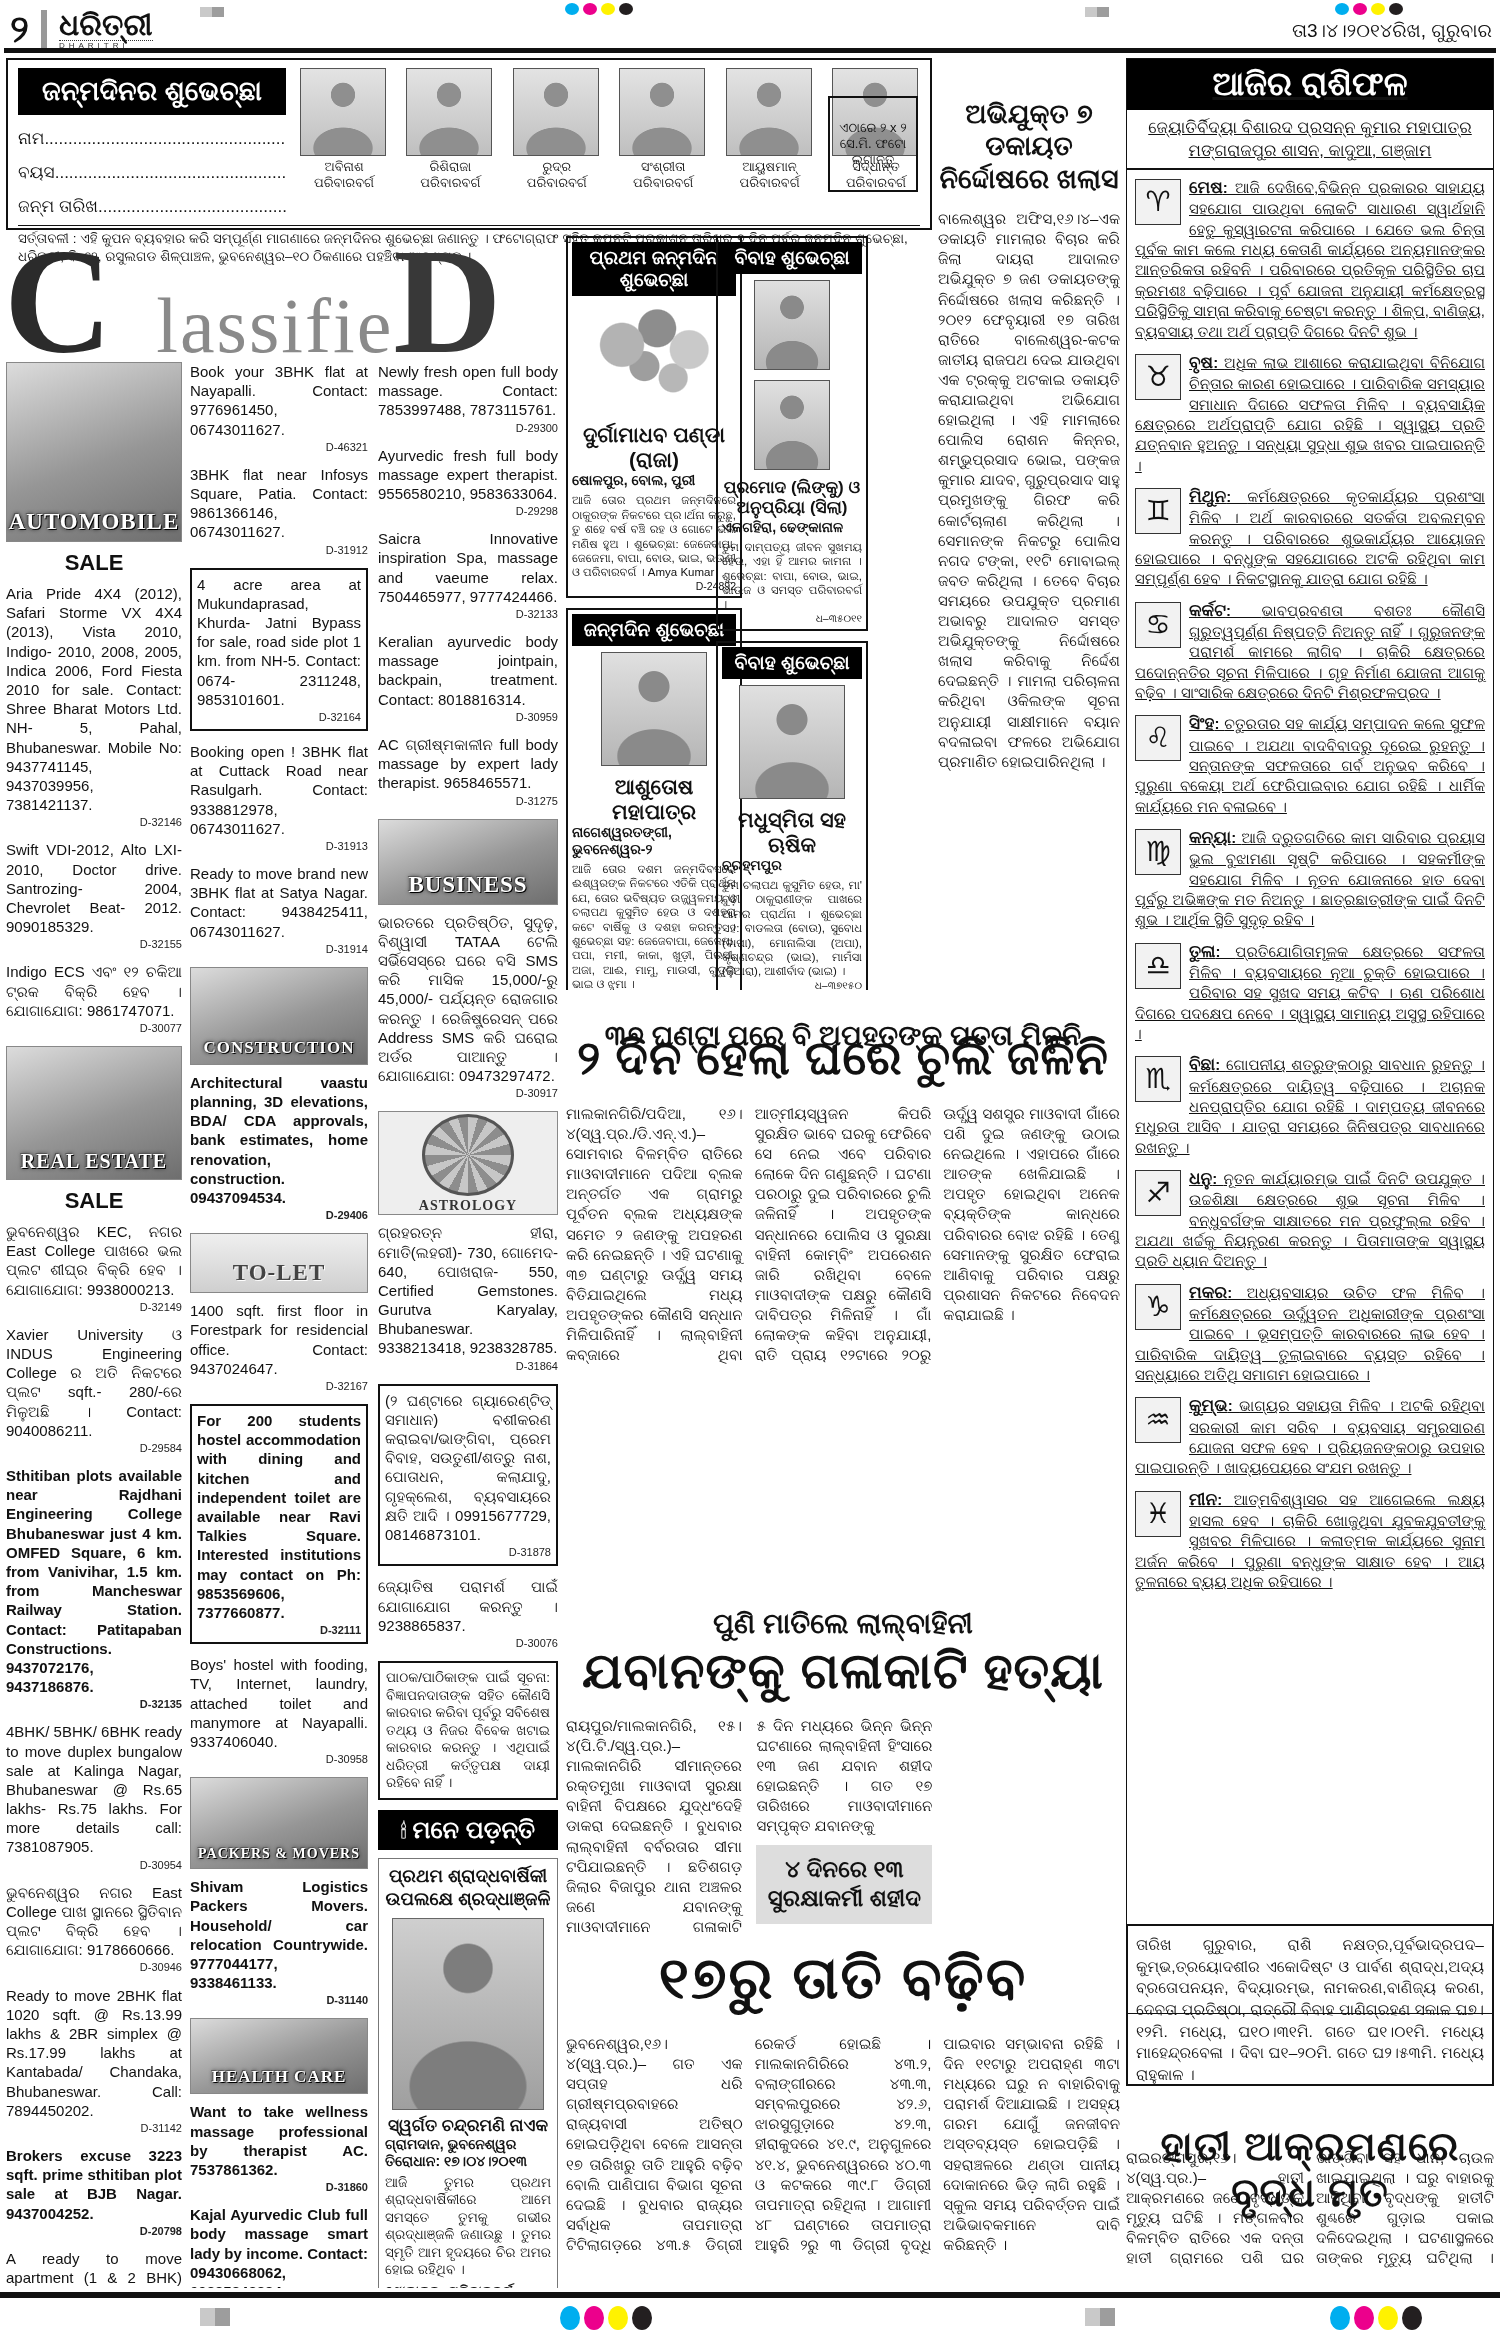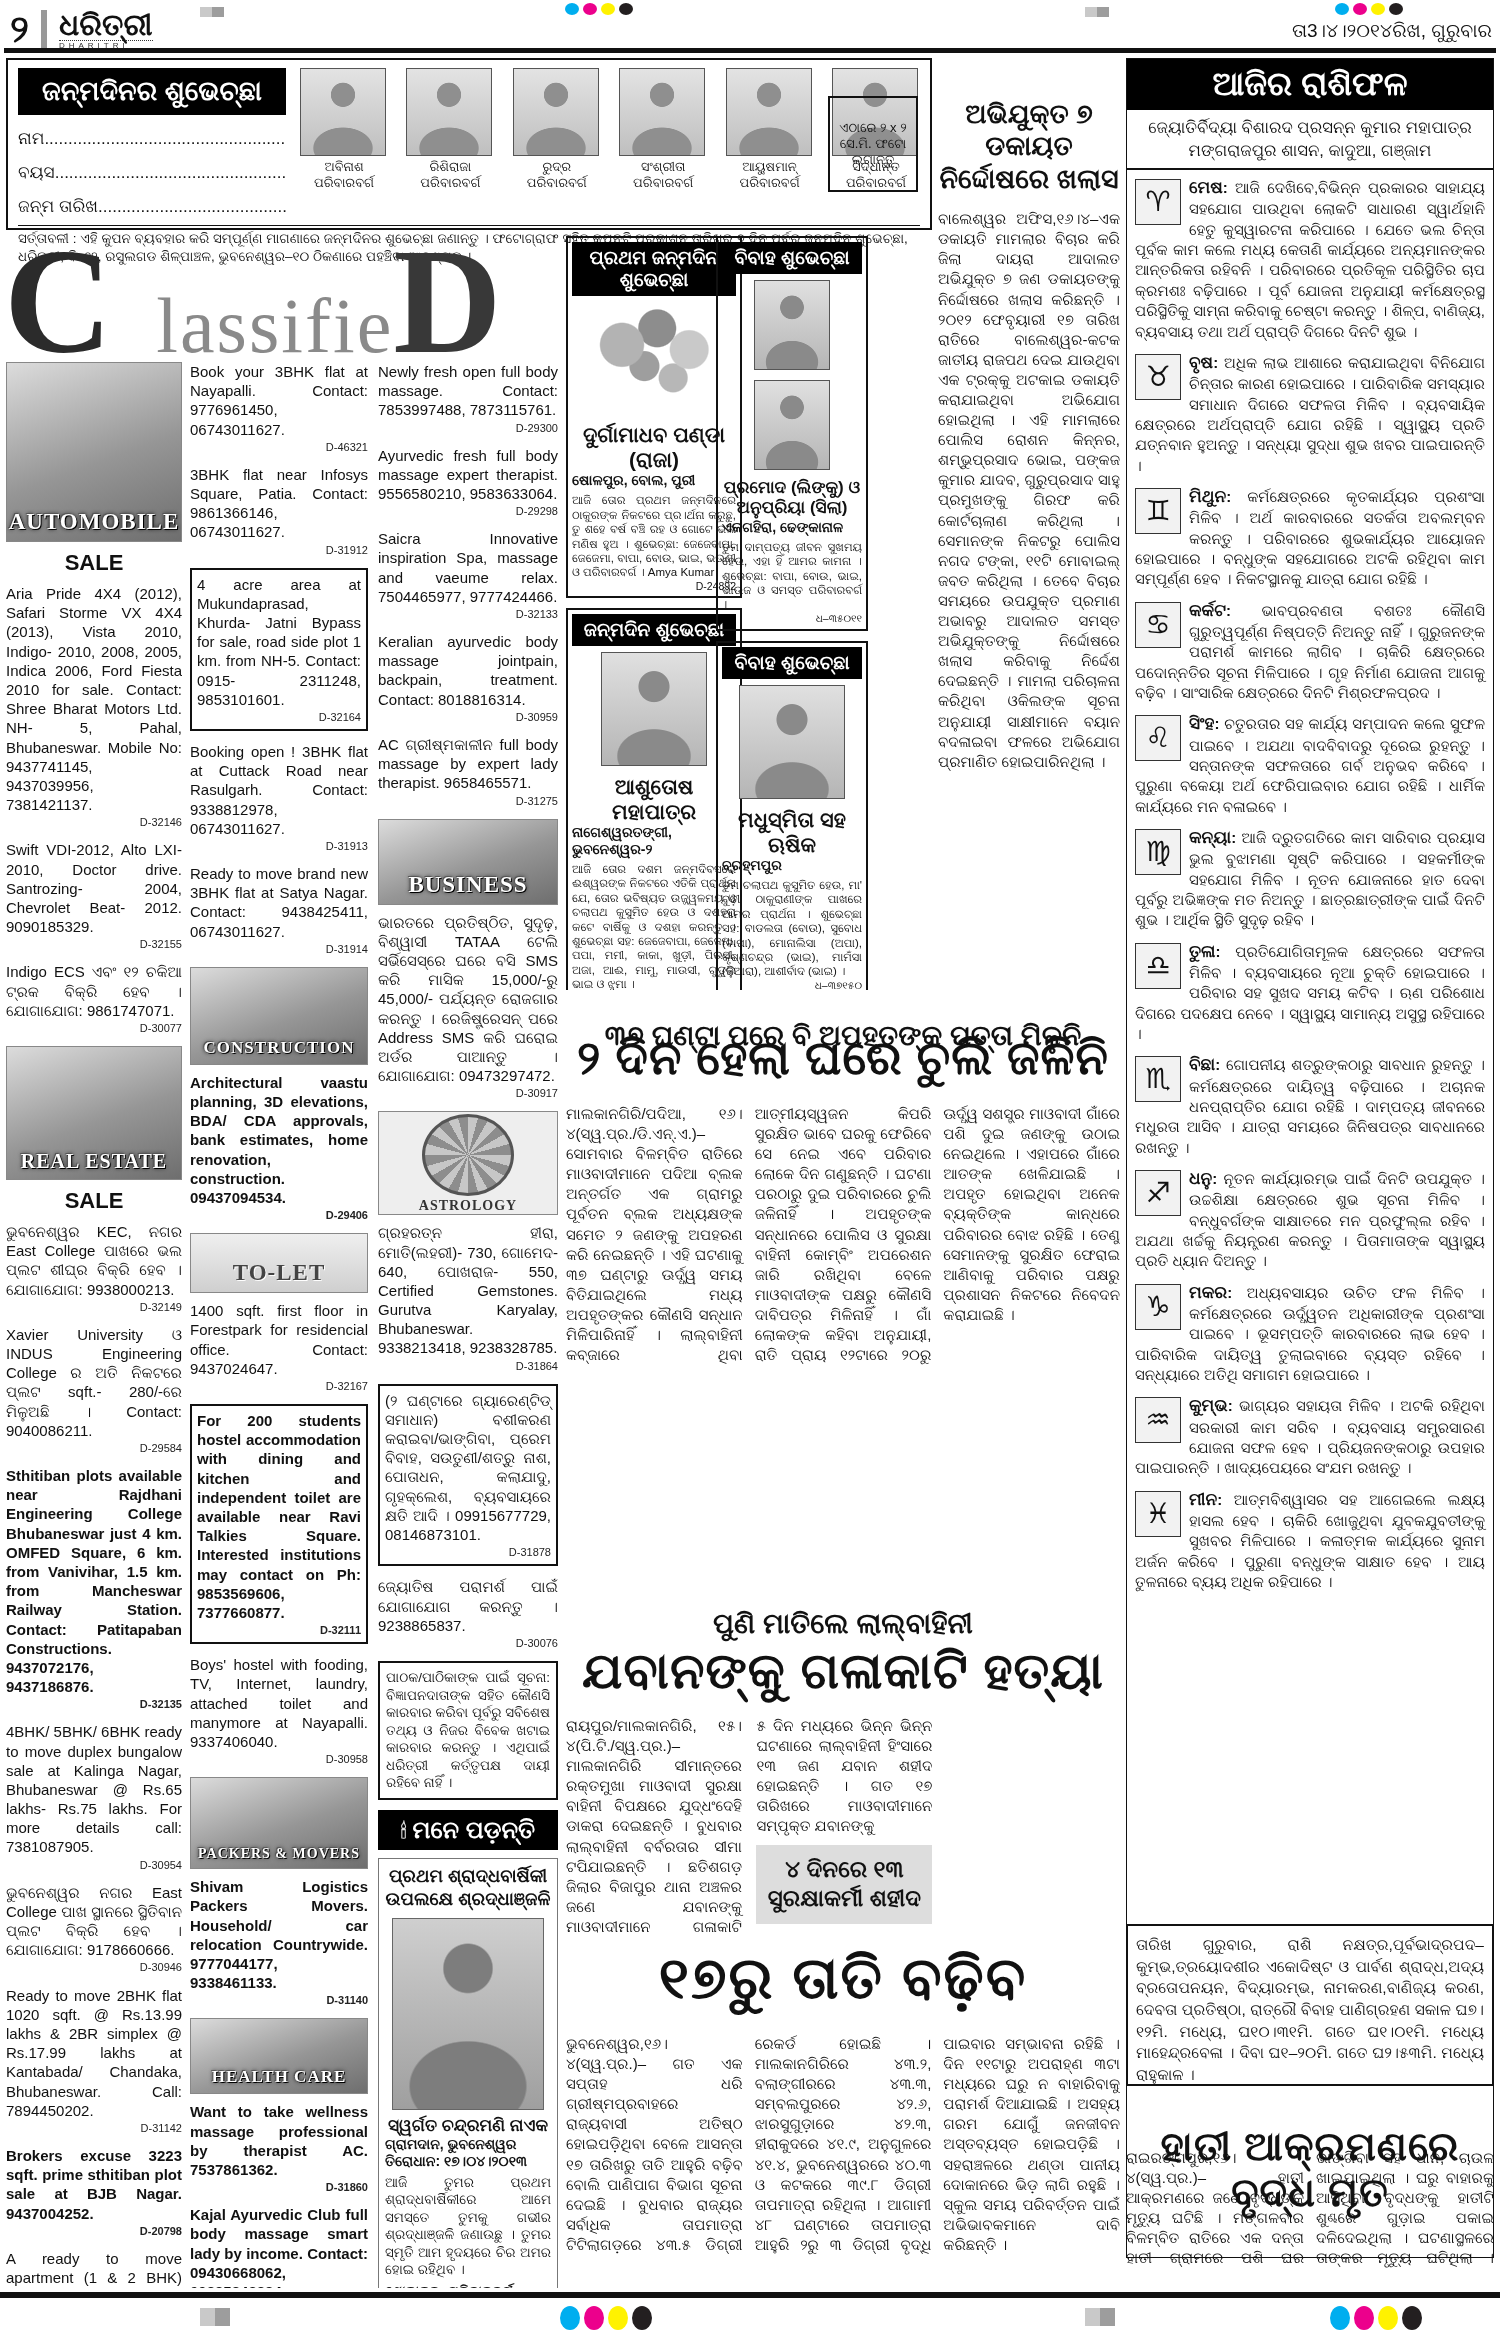--- a/index.html
+++ b/index.html
@@ -167,21 +167,21 @@
       </div>
     <div class="pbox" style="position:absolute;right:12px;top:36px;">ଏଠାରେ ୨ x ୨ ସେ.ମି. ଫଟୋ ଲଗାନ୍ତୁ</div>
     <div class="cterms">ସର୍ତ୍ତାବଳୀ : ଏହି କୁପନ ବ୍ୟବହାର କରି ସମ୍ପୂର୍ଣ୍ଣ ମାଗଣାରେ ଜନ୍ମଦିନର ଶୁଭେଚ୍ଛା ଜଣାନ୍ତୁ । ଫଟୋଗ୍ରାଫ ସହିତ କୁପନଟି ପ୍ରକାଶନ ତାରିଖର ୭ ଦିନ ପୂର୍ବରୁ ଜନ୍ମଦିନ ଶୁଭେଚ୍ଛା, ଧରିତ୍ରୀ, ବି–୨୨, ରସୁଲଗଡ ଶିଳ୍ପାଞ୍ଚଳ, ଭୁବନେଶ୍ୱର–୧୦ ଠିକଣାରେ ପହଞ୍ଚିବା ଆବଶ୍ୟକ ।</div>
   </div>
 
   <div class="abs story-a" style="left:938px;top:58px;width:182px;height:932px;">
     <div class="ha"><span>ଅଭିଯୁକ୍ତ ୭ ଡକାୟତ</span><br><span>ନିର୍ଦ୍ଦୋଷରେ ଖଲାସ</span></div>
     <div class="body">ବାଲେଶ୍ୱର ଅଫିସ,୧୬।୪–ଏକ ଡକାୟତି ମାମଲାର ବିଚାର କରି ଜିଲା ଦାୟରା ଆଦାଲତ ଅଭିଯୁକ୍ତ ୭ ଜଣ ଡକାୟତଙ୍କୁ ନିର୍ଦ୍ଦୋଷରେ ଖଲାସ କରିଛନ୍ତି । ୨୦୧୨ ଫେବୃୟାରୀ ୧୭ ତାରିଖ ରାତିରେ ବାଲେଶ୍ୱର-କଟକ ଜାତୀୟ ରାଜପଥ ଦେଇ ଯାଉଥିବା ଏକ ଟ୍ରକ୍‌କୁ ଅଟକାଇ ଡକାୟତି କରାଯାଇଥିବା ଅଭିଯୋଗ ହୋଇଥିଲା । ଏହି ମାମଲାରେ ପୋଲିସ ରୋଶନ କିନ୍ନର, ଶମ୍ଭୁପ୍ରସାଦ ଭୋଇ, ପଙ୍କଜ କୁମାର ଯାଦବ, ଗୁରୁପ୍ରସାଦ ସାହୁ ପ୍ରମୁଖଙ୍କୁ ଗିରଫ କରି କୋର୍ଟଚାଲାଣ କରିଥିଲା । ସେମାନଙ୍କ ନିକଟରୁ ପୋଲିସ ନଗଦ ଟଙ୍କା, ୧୧ଟି ମୋବାଇଲ୍ ଜବତ କରିଥିଲା । ତେବେ ବିଚାର ସମୟରେ ଉପଯୁକ୍ତ ପ୍ରମାଣ ଅଭାବରୁ ଆଦାଲତ ସମସ୍ତ ଅଭିଯୁକ୍ତଙ୍କୁ ନିର୍ଦ୍ଦୋଷରେ ଖଲାସ କରିବାକୁ ନିର୍ଦ୍ଦେଶ ଦେଇଛନ୍ତି । ମାମଲା ପରିଚାଳନା କରିଥିବା ଓକିଲଙ୍କ ସୂଚନା ଅନୁଯାୟୀ ସାକ୍ଷୀମାନେ ବୟାନ ବଦଳାଇବା ଫଳରେ ଅଭିଯୋଗ ପ୍ରମାଣିତ ହୋଇପାରିନଥିଲା ।</div>
   </div>
 
-  <div class="abs horo" style="left:1126px;top:58px;width:368px;height:2200px;box-sizing:border-box;">
+  <div class="abs horo" style="left:1126px;top:58px;width:368px;height:1956px;box-sizing:border-box;text-decoration:underline;">
     <div class="horo-title">ଆଜିର ରାଶିଫଳ</div>
     <div class="horo-astro">
       <span>ଜ୍ୟୋତିର୍ବିଦ୍ୟା ବିଶାରଦ ପ୍ରସନ୍ନ କୁମାର ମହାପାତ୍ର</span><br><span>ମଙ୍ଗରାଜପୁର ଶାସନ, କାଦୁଆ, ଗଞ୍ଜାମ</span>
     </div>
     <div class="signs">
 
         <div class="sign">
           <span class="sign-icon">♈</span>
           <span class="sign-name">ମେଷ</span><b>: </b><span>ଆଜି ଦେଖିବେ,ବିଭିନ୍ନ ପ୍ରକାରର ସାହାଯ୍ୟ ସହଯୋଗ ପାଉଥିବା ଲୋକଟି ସାଧାରଣ ସ୍ୱାର୍ଥହାନି ହେତୁ କୁସ୍ୱାରଟନା କରିପାରେ । ଯେତେ ଭଲ ଚିନ୍ତା ପୂର୍ବକ କାମ କଲେ ମଧ୍ୟ କେତାଣି କାର୍ଯ୍ୟରେ ଅନ୍ୟମାନଙ୍କର ଆନ୍ତରିକତା ରହିବନି । ପରିବାରରେ ପ୍ରତିକୂଳ ପରିସ୍ଥିତିର ଚାପ କ୍ରମଶଃ ବଢ଼ିପାରେ । ପୂର୍ବ ଯୋଜନା ଅନୁଯାୟୀ କର୍ମକ୍ଷେତ୍ରସ୍ଥ ପରିସ୍ଥିତିକୁ ସାମ୍ନା କରିବାକୁ ଚେଷ୍ଟା କରନ୍ତୁ । ଶିଳ୍ପ, ବାଣିଜ୍ୟ, ବ୍ୟବସାୟ ତଥା ଅର୍ଥ ପ୍ରାପ୍ତି ଦିଗରେ ଦିନଟି ଶୁଭ ।</span>
         </div>
@@ -273,21 +273,21 @@
         <div class="ad bold"><span>Brokers excuse 3223 sqft. prime sthitiban plot sale at BJB Nagar. 9437004252.</span><span class="ref">D-20798</span></div>
         <div class="ad"><span>A ready to move apartment (1 &amp; 2 BHK) near Kanheipur mainroad Jajpur Road, Jajpur. Get 30% booking amount and take possession. 9937033659, 9040007117, 9853357208.</span></div>
       </div>
   </div>
 
   <div class="col" style="left:190px;width:178px;">
     <div>
 
     <div class="ad"><span>Book your 3BHK flat at Nayapalli. Contact: 9776961450, 06743011627.</span><span class="ref">D-46321</span></div>
         <div class="ad"><span>3BHK flat near Infosys Square, Patia. Contact: 9861366146, 06743011627.</span><span class="ref">D-31912</span></div>
-        <div class="ad boxed"><span>4 acre area at Mukundaprasad, Khurda- Jatni Bypass for sale, road side plot 1 km. from NH-5. Contact: 0915- 2311248, 9853101601.</span><span class="ref">D-32164</span></div>
+        <div class="ad boxed"><span>4 acre area at Mukundaprasad, Khurda- Jatni Bypass for sale, road side plot 1 km. from NH-5. Contact: 0674- 2311248, 9853101601.</span><span class="ref">D-32164</span></div>
         <div class="ad"><span>Booking open ! 3BHK flat at Cuttack Road near Rasulgarh. Contact: 9338812978, 06743011627.</span><span class="ref">D-31913</span></div>
         <div class="ad"><span>Ready to move brand new 3BHK flat at Satya Nagar. Contact: 9438425411, 06743011627.</span><span class="ref">D-31914</span></div>
       </div>
     <div class="pic" style="height:96px;">
       <span class="piclabel" style="font-size:17px;">CONSTRUCTION</span>
     </div>
     <div>
 
     <div class="ad bold"><span>Architectural vaastu planning, 3D elevations, BDA/ CDA approvals, bank estimates, home renovation, construction. 09437094534.</span><span class="ref">D-29406</span></div>
       </div>

